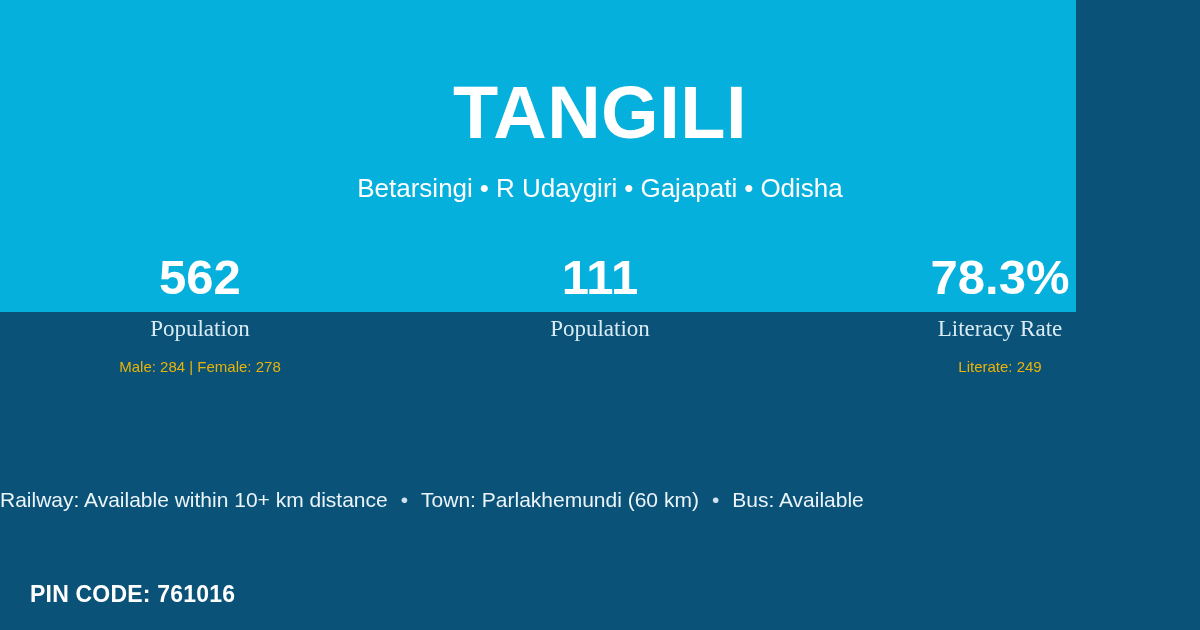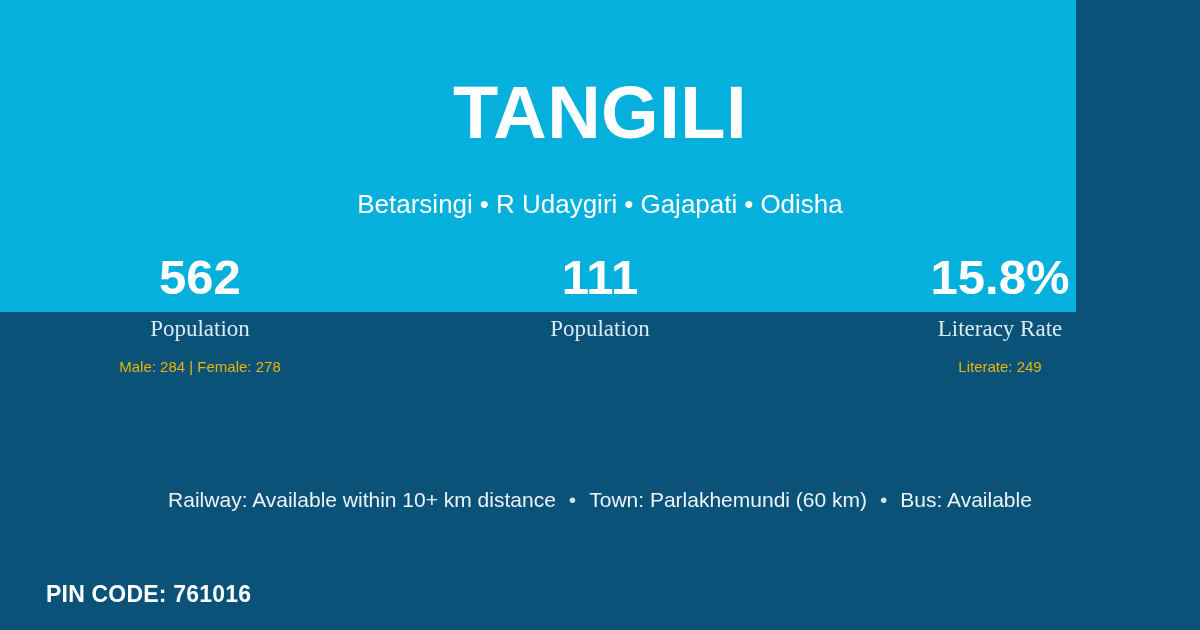--- a/index.html
+++ b/index.html
@@ -43,21 +43,21 @@
   .village-title {
     margin: 0;
     padding-top: 76px;
     font-size: 74px;
     font-weight: bold;
     line-height: 1.0;
     color: #ffffff;
     letter-spacing: 0.5px;
   }
   .breadcrumb {
-    margin: 16px;
+    margin: 0;
     padding-top: 24px;
     font-size: 26px;
     font-weight: normal;
     line-height: 1.1;
     color: #ffffff;
   }
   .breadcrumb .sep {
     padding: 0 7px;
     color: #ffffff;
   }
@@ -96,40 +96,38 @@
     color: #eab308;
     padding-top: 12px;
   }
 
   
   .infra {
     position: absolute;
     left: 0;
     top: 486px;
     width: 1200px;
-    text-align: center;
     font-size: 21px;
     line-height: 28px;
     color: #eaf4f9;
   }
   .infra .sep {
     padding: 0 13px;
     color: #cfe3ee;
   }
 
   
   .footer {
     position: absolute;
     left: 30px;
     right: 30px;
     bottom: 22px;
     display: flex;
     align-items: center;
     justify-content: space-between;
-    margin-left: 16px;
   }
   .pincode {
     font-size: 23px;
     font-weight: bold;
     color: #ffffff;
     letter-spacing: 0.2px;
   }
   .brand {
     font-size: 22px;
     font-weight: bold;
@@ -158,21 +156,21 @@
       <div class="stat-label">Population</div>
       <div class="stat-sub">Male: 284 | Female: 278</div>
     </div>
 
     <div class="stat">
       <div class="stat-value">111</div>
       <div class="stat-label">Population</div>
     </div>
 
     <div class="stat">
-      <div class="stat-value">15.8%</div>
+      <div class="stat-value">78.3%</div>
       <div class="stat-label">Literacy Rate</div>
       <div class="stat-sub">Literate: 249</div>
     </div>
 
   </div>
 
   <div class="infra">
     <span>Railway: Available within 10+ km distance</span><span class="sep">•</span><span>Town: Parlakhemundi (60 km)</span><span class="sep">•</span><span>Bus: Available</span>
   </div>
 

